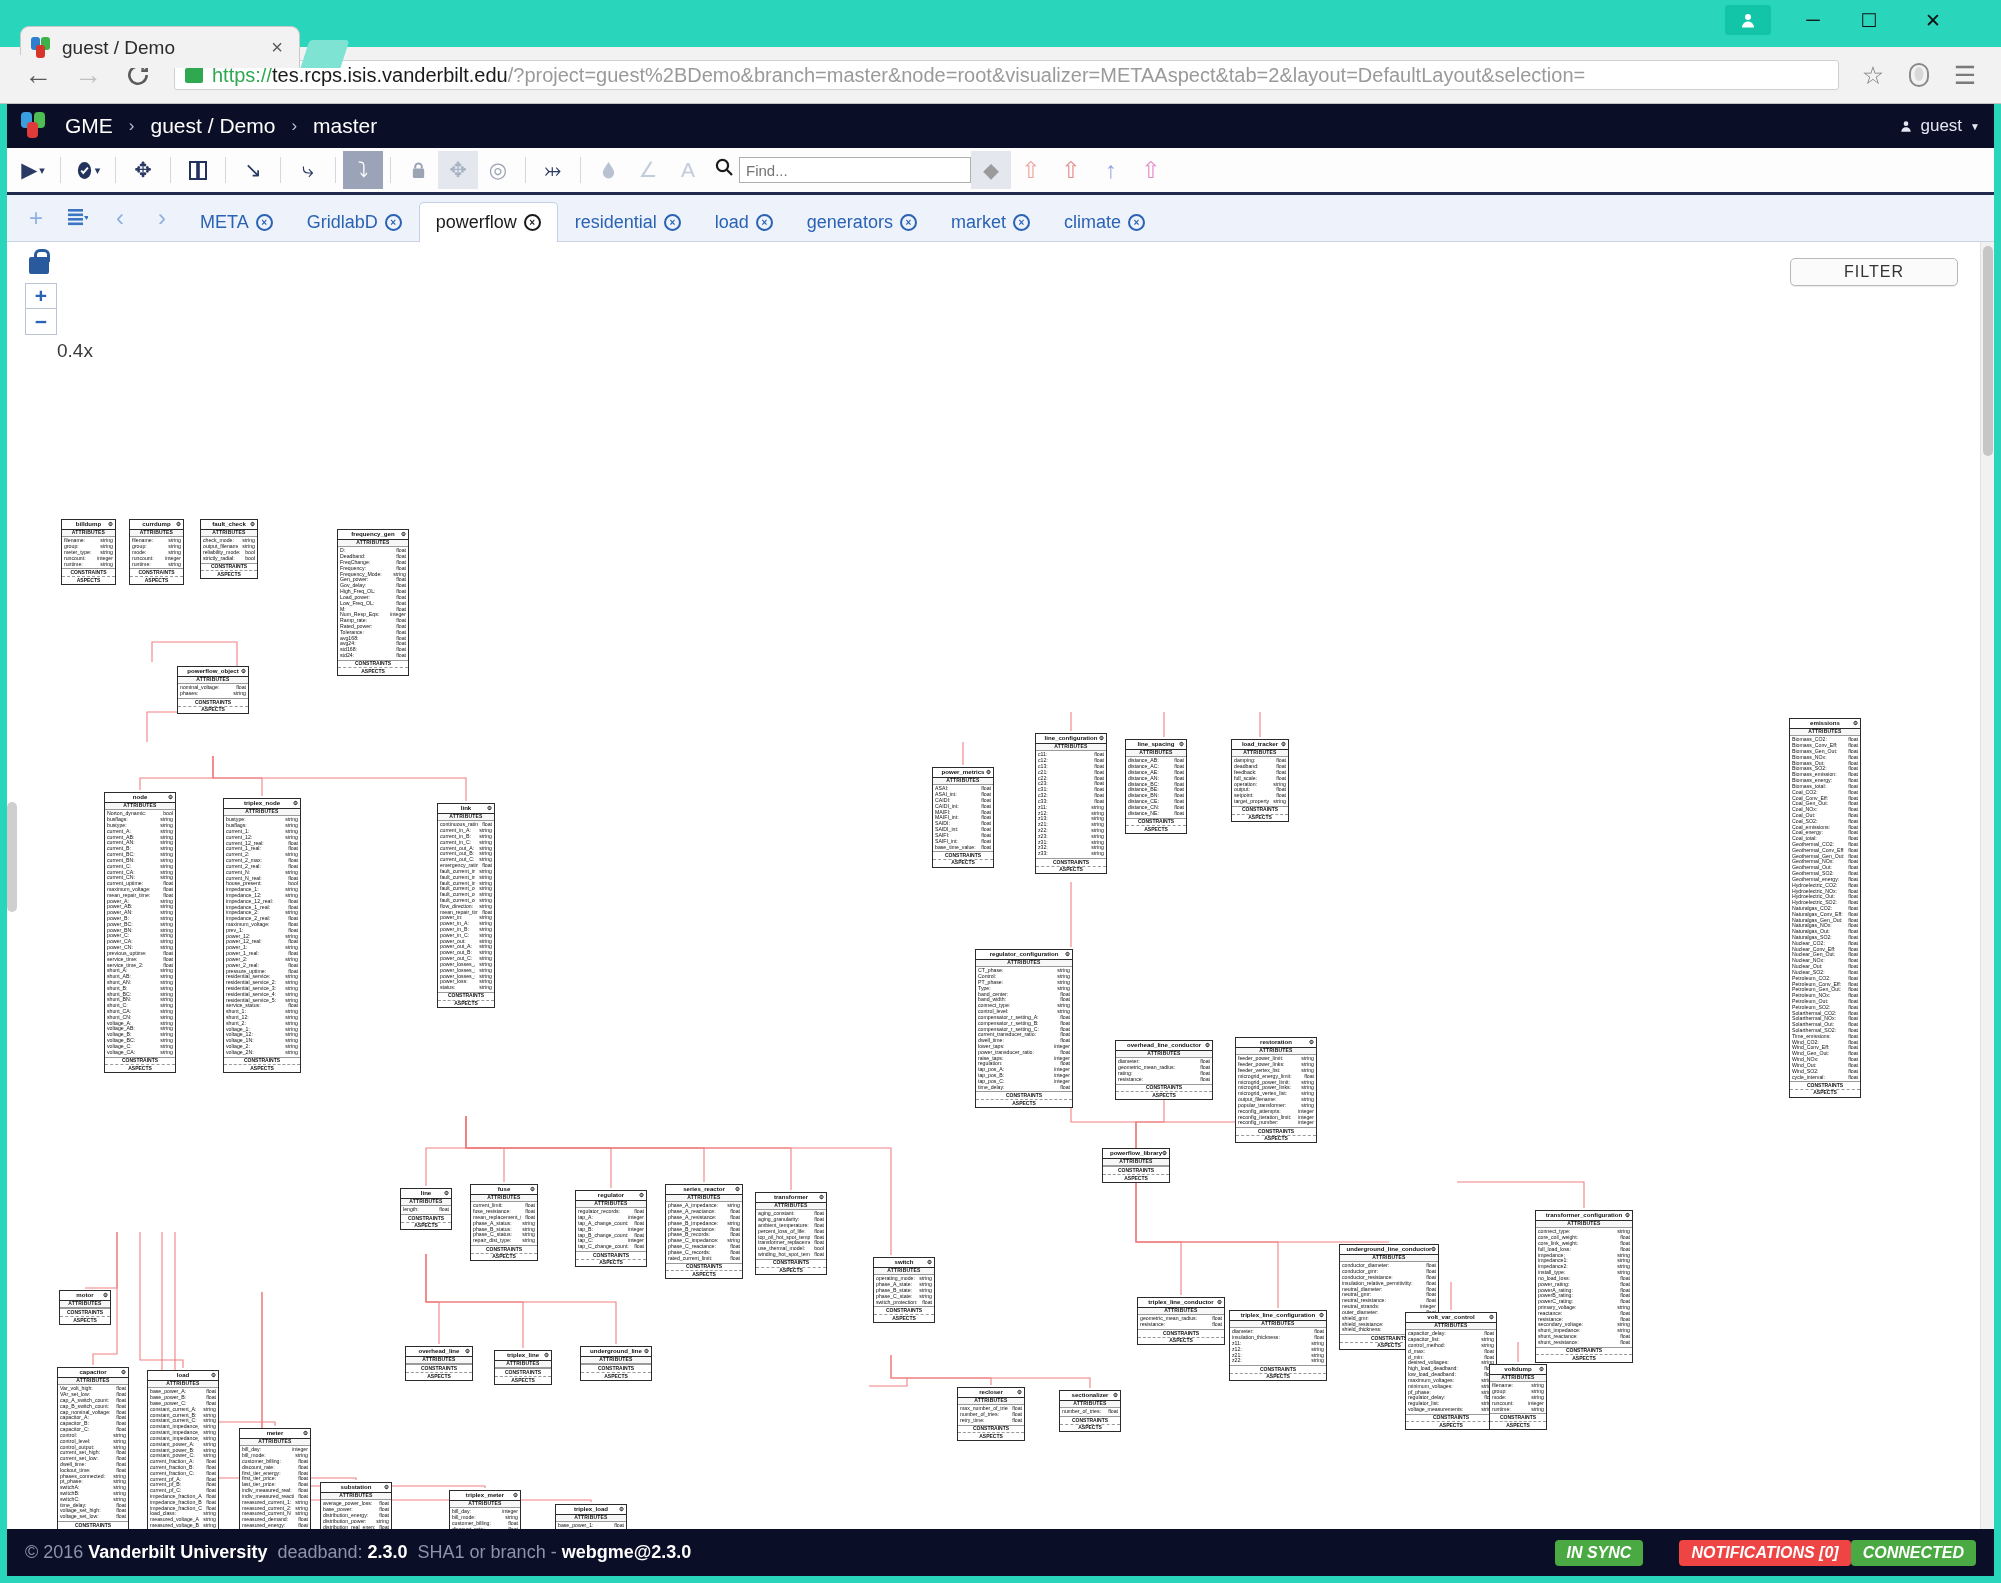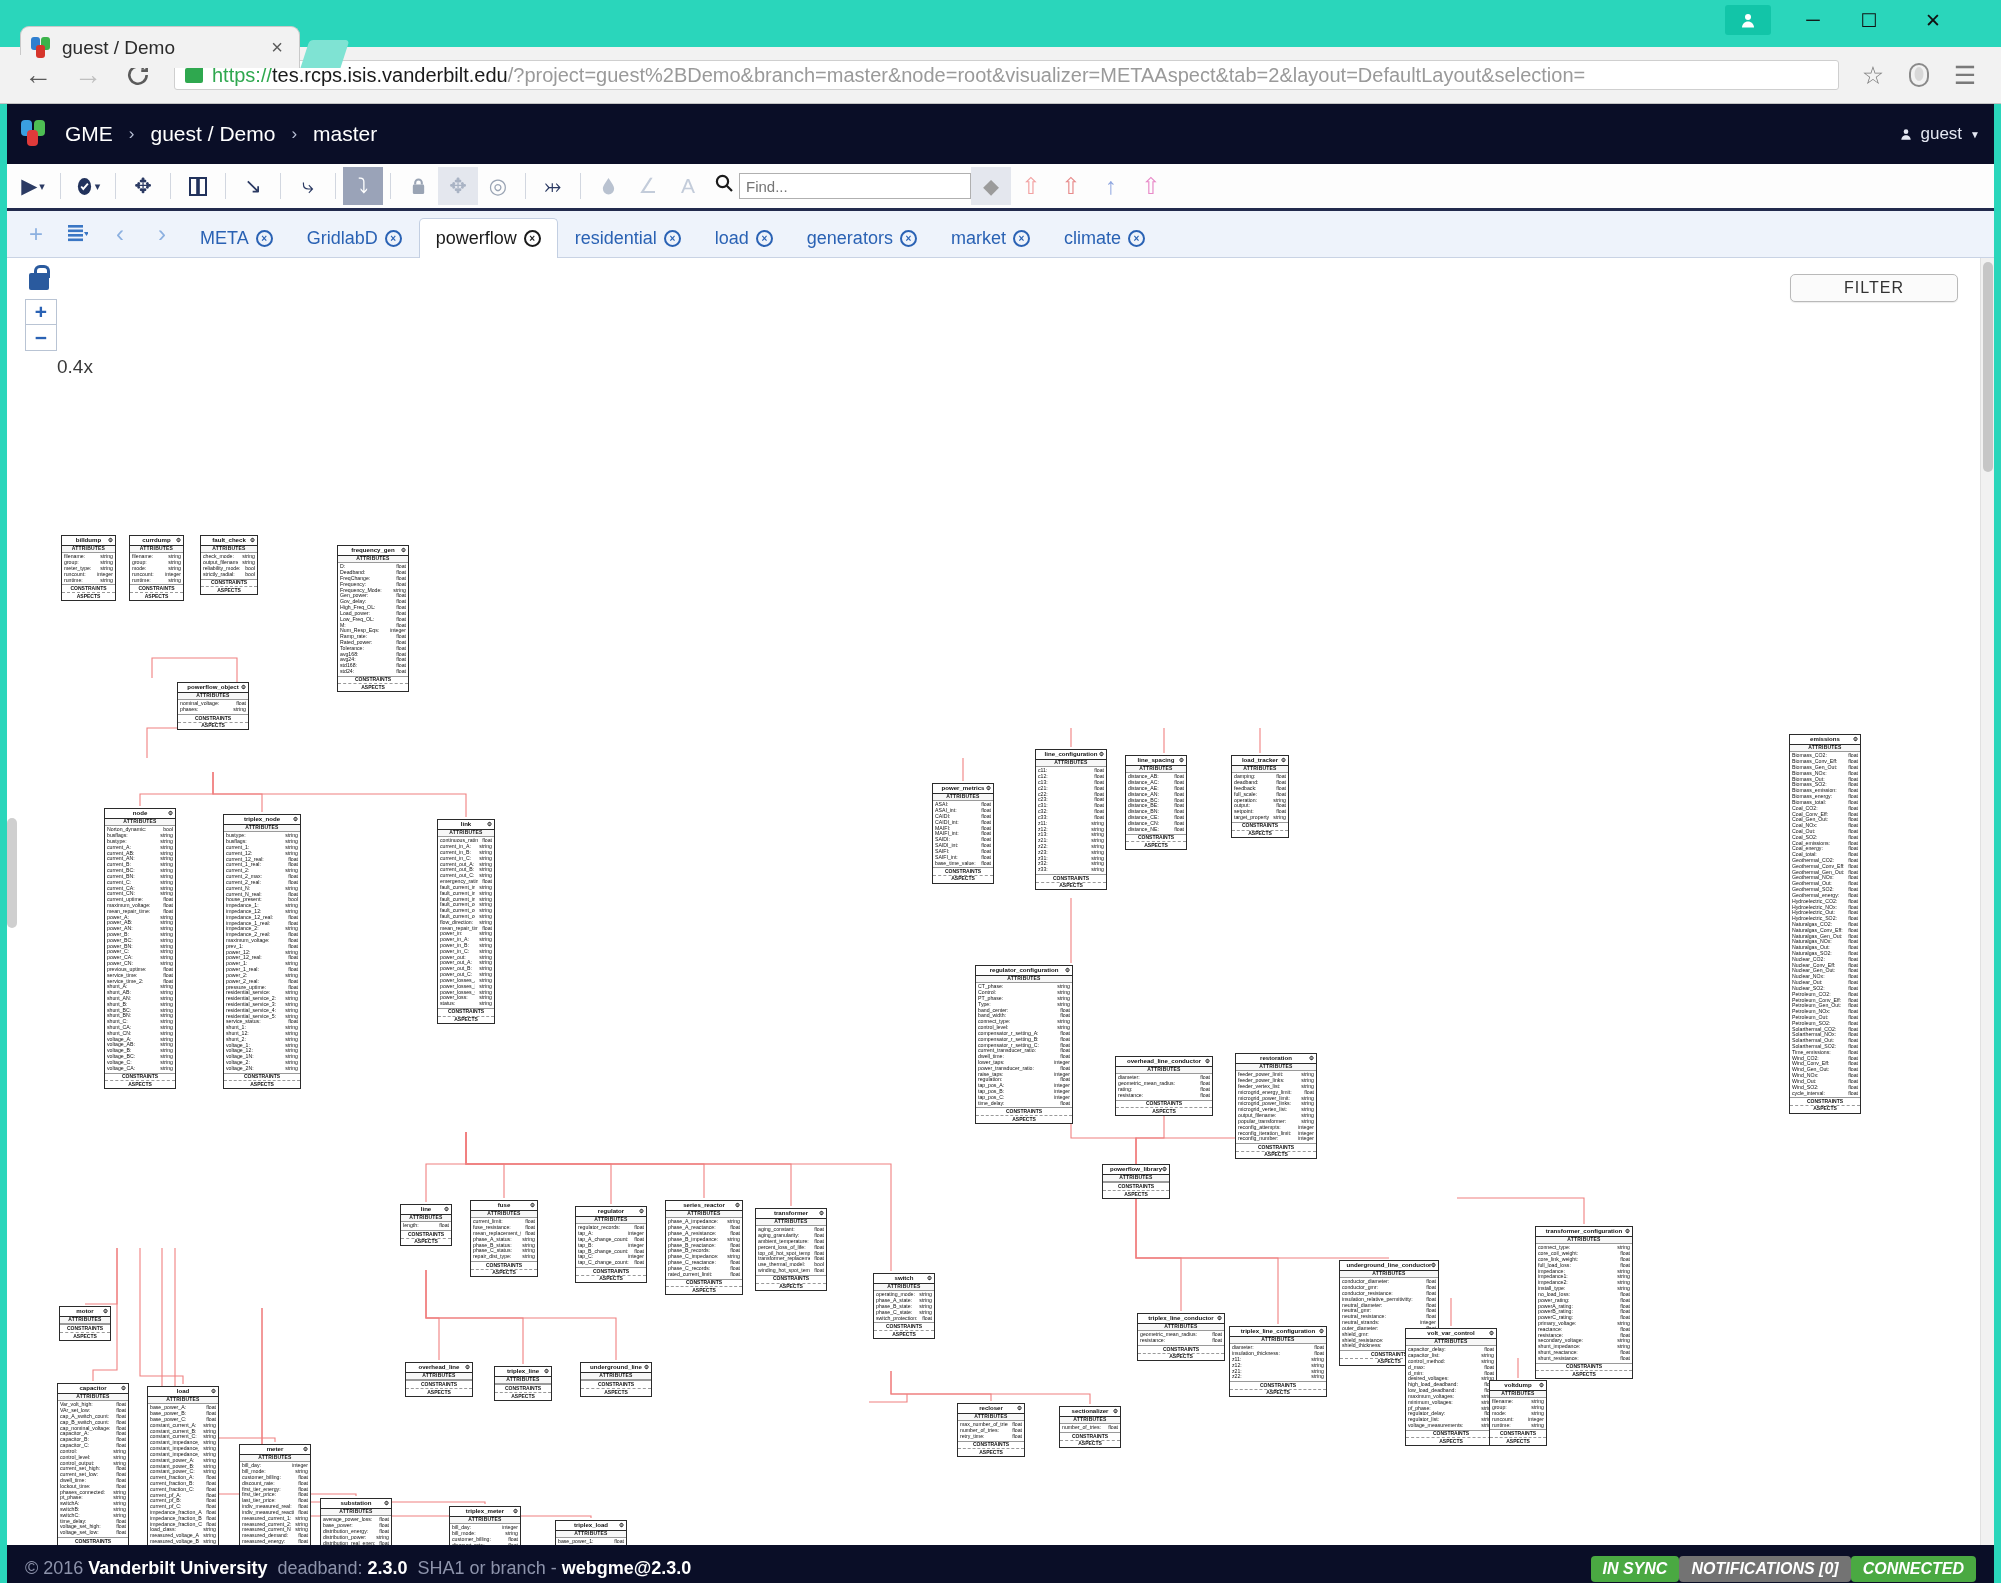--- a/index.html
+++ b/index.html
@@ -39,21 +39,21 @@
   #lock { width:18px; height:15px; background:#2fa84f; border-radius:2px; position:relative; margin-right:9px;}
   #lock:before { content:""; position:absolute; left:4px; top:-7px; width:10px; height:10px; border:2.5px solid #2fa84f;
                  border-bottom:none; border-radius:6px 6px 0 0; }
   #urltext { font-size:20px; color:#9a9a9a; white-space:nowrap; overflow:hidden; font-family:"Liberation Sans",sans-serif;}
   #urltext .host { color:#1a1a1a; } #urltext .scheme { color:#2fa84f; }
   .navright { width:40px; height:40px; display:flex; align-items:center; justify-content:center; font-size:25px; color:#7a7a7a; cursor:pointer;}
 
   
   #app { position:absolute; left:7px; top:104px; width:1987px; height:1472px; background:#fff; }
 
-  #gme-header { height:60px; background:#0a0e27; display:flex; align-items:center; padding:0 14px; color:#fff; }
+  #gme-header { height:44px; background:#0a0e27; display:flex; align-items:center; padding:0 14px; color:#fff; }
   #gme-logo { width:30px; height:28px; position:relative; margin-right:14px; }
   #gme-logo i { position:absolute; display:block; width:11px; height:16px; border-radius:4px; }
   #gme-logo i.b { background:#3a9fe0; left:0; top:0;}
   #gme-logo i.g { background:#4dbe53; left:13px; top:0;}
   #gme-logo i.r { background:#e03a3a; left:6px; top:10px;}
   .crumb { font-size:21px; color:#fff; cursor:pointer; }
   .crumb-sep { font-size:17px; color:#b9c0d6; margin:0 16px; }
   #gme-user { margin-left:auto; font-size:17px; color:#e4e7f2; display:flex; align-items:center; gap:8px; cursor:pointer;}
   #gme-user .caret { font-size:10px; }
 
@@ -113,21 +113,21 @@
   .ebox .ftr.dash { border-top:1px dashed #9a9a9a; }
 
   #links { position:absolute; left:0; top:0; width:100%; height:100%; pointer-events:none; }
 
   
   #footer { height:47px; background:#0a0e27; display:flex; align-items:center; padding:0 18px; color:#c9cddd; font-size:18px; }
   #footer b { color:#fff; }
   #footer .muted { color:#8d93ab; }
   #badges { margin-left:auto; display:flex; gap:0;font-style:italic; }
   .badge { padding:4px 12px; border-radius:4px; font-size:16px; color:#fff; font-weight:bold; cursor:pointer;}
-  .badge.green { background:#4aa942; } .badge.blue { background:#737373; }
+  .badge.green { background:#4aa942; } .badge.blue { background:#ef4444;margin-left:36px; }
 </style>
 </head>
 <body>
 
 <div id="window">
 
   <div id="titlebar">
     <div id="newtab"></div>
     <div id="tabstrip">
       <span class="tab-fav">

